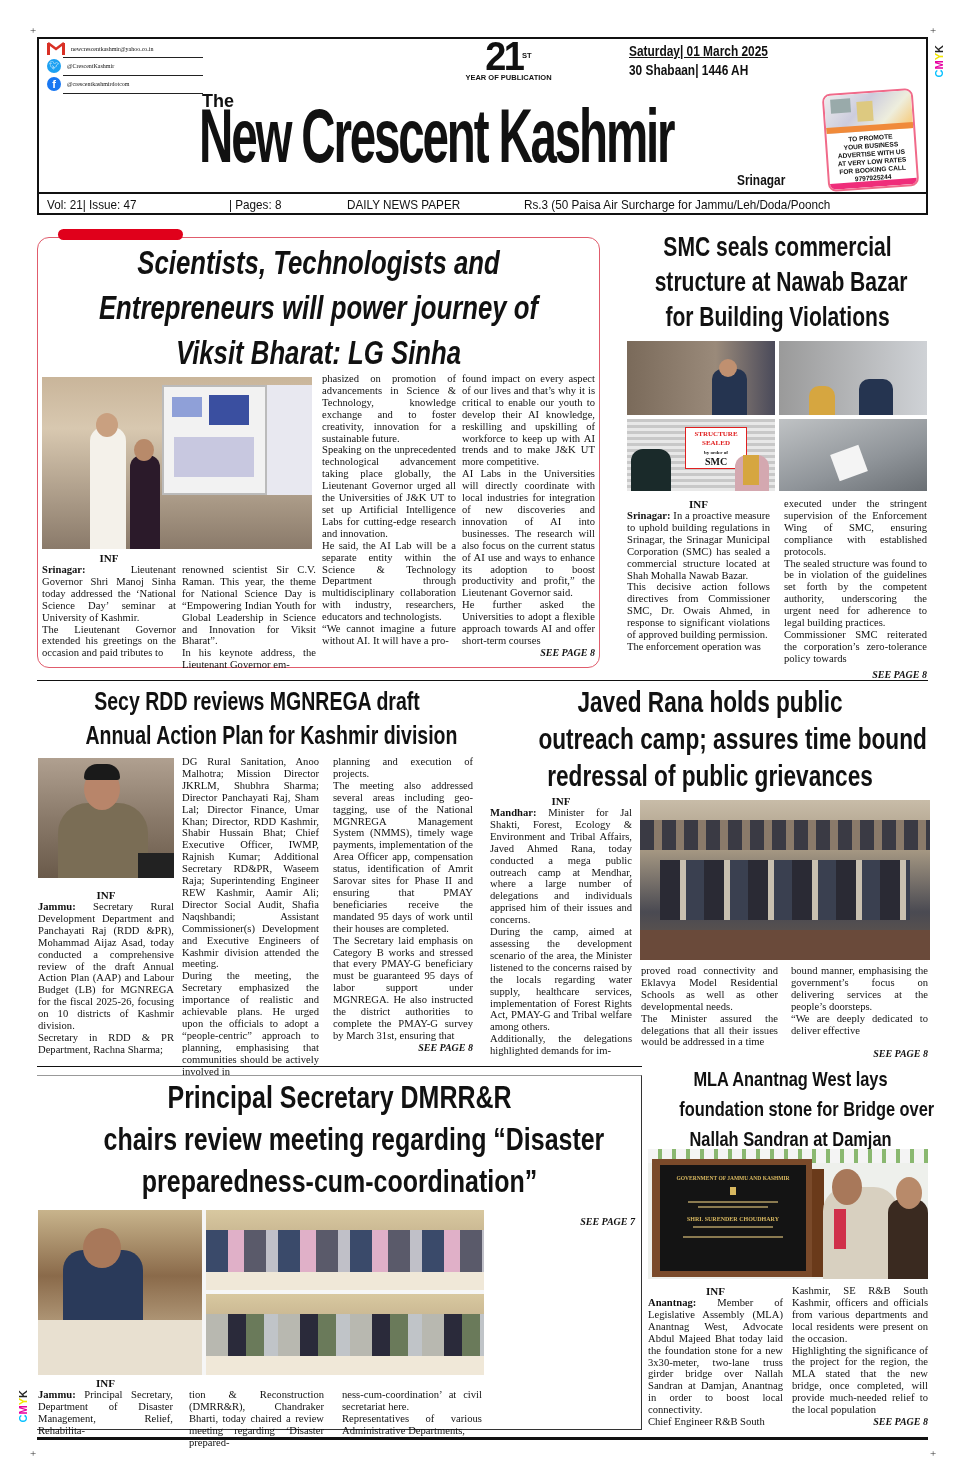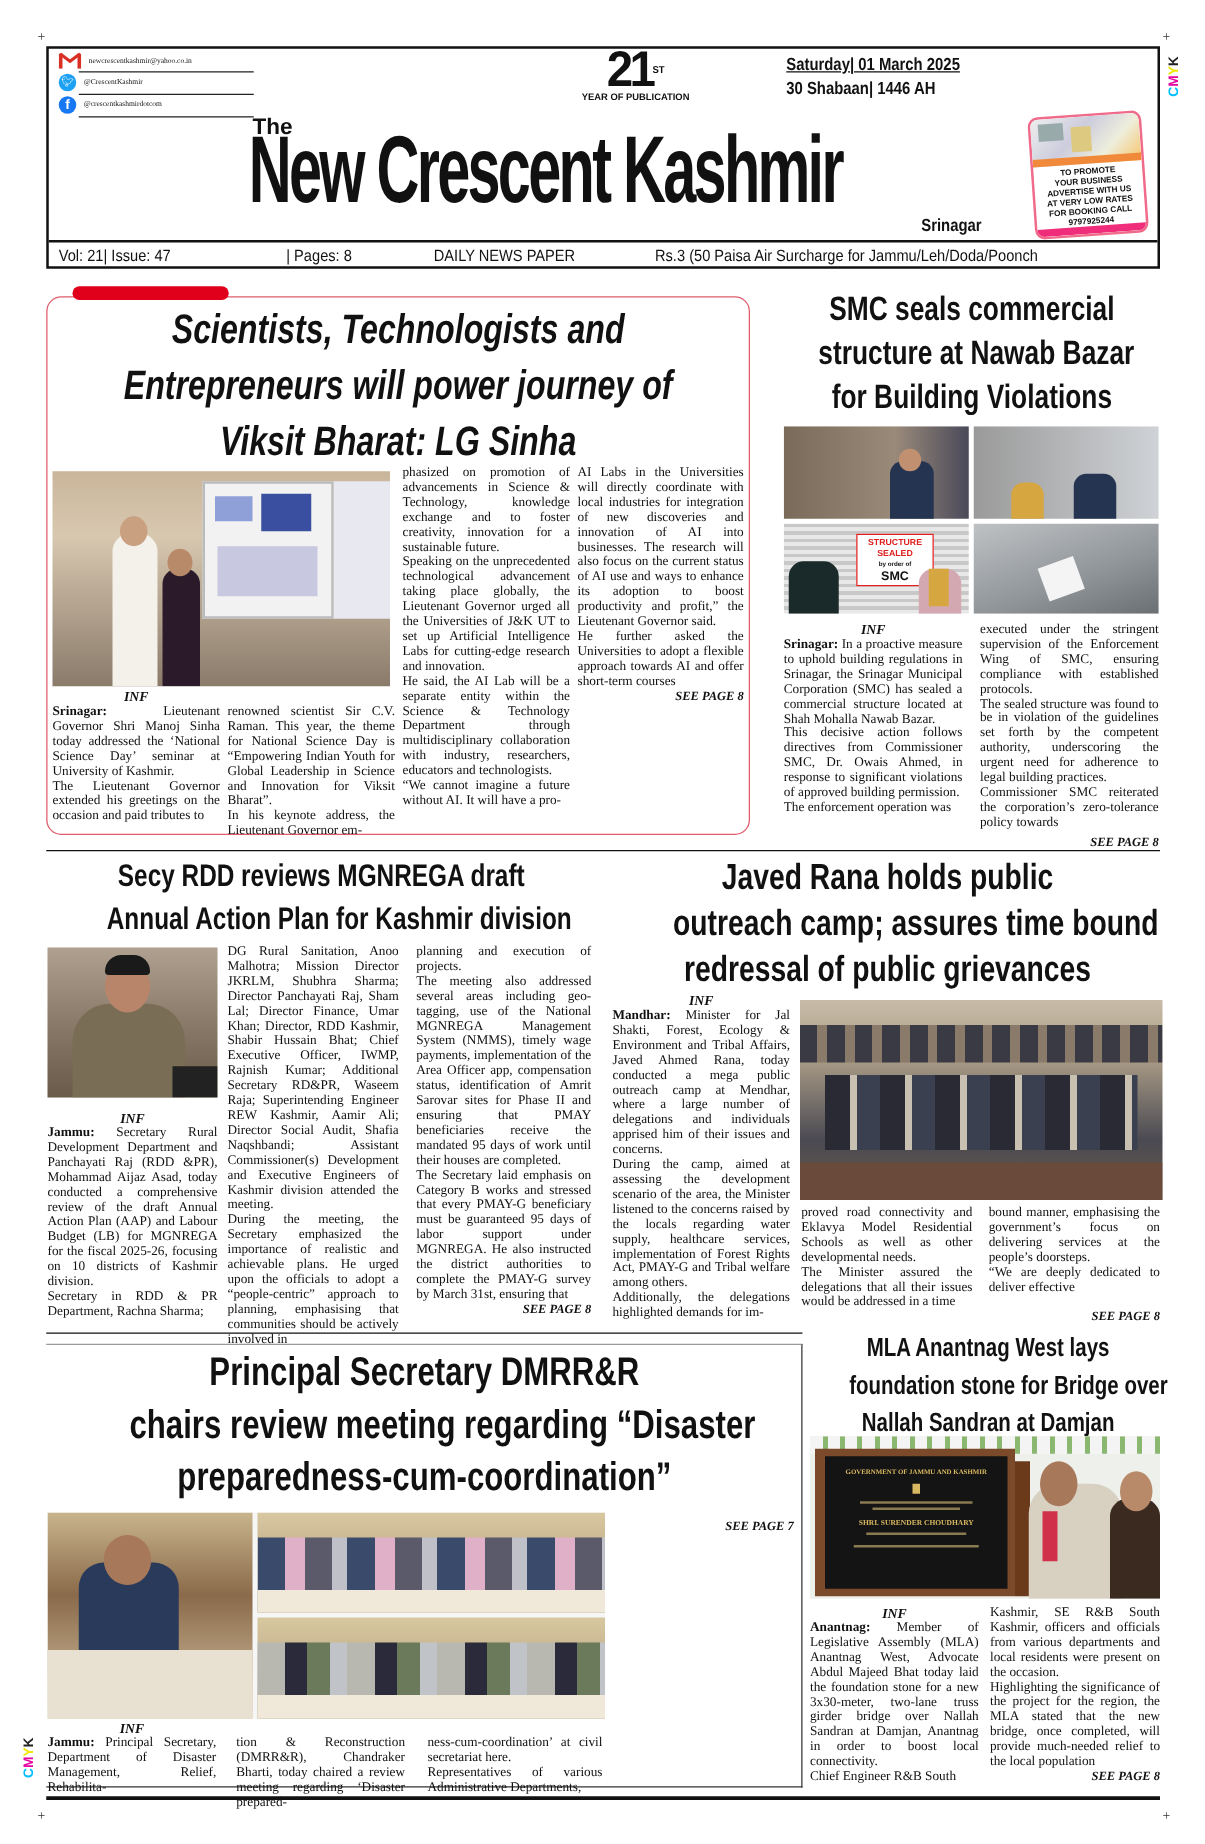--- a/index.html
+++ b/index.html
@@ -1,21 +1,21 @@
 <!DOCTYPE html>
 <html><head>
 <meta charset="utf-8">
 <style>
 *{box-sizing:border-box;margin:0;padding:0;}
 html,body{width:964px;height:1475px;background:#fff;overflow:hidden;}
 body{position:relative;font-family:"Liberation Serif",serif;color:#111;}
 .abs{position:absolute;}
 .body-text{font-size:10.6px;line-height:11.9px;text-align:justify;hyphens:auto;}
 .body-text p{margin:0;}
-.inf{font-style:italic;font-weight:bold;text-align:center;font-size:11px;line-height:12px;}
+.inf{font-weight:bold;text-align:center;font-size:11px;line-height:12px;}
 .dateline{font-weight:bold;}
 .seepage{font-style:italic;font-weight:bold;font-size:10px;text-align:right;}
 .photo{position:absolute;overflow:hidden;}
 .reg{position:absolute;font-size:11px;color:#333;line-height:11px;}
 
 #masthead{left:37px;top:37px;width:891px;height:178px;border:2px solid #111;}
 .social-row{position:absolute;left:8px;display:flex;align-items:center;gap:6px;font-size:6px;}
 .social-line{position:absolute;left:24px;width:140px;height:1px;background:#222;}
 .title-main{position:absolute;left:160px;top:62px;font-size:66px;font-family:"Liberation Sans",sans-serif;font-weight:bold;letter-spacing:-3px;transform:scaleX(0.72) scaleY(1.15);transform-origin:left top;white-space:nowrap;line-height:60px;}
 .infobar{position:absolute;left:0;right:0;top:153px;height:23px;border-top:2px solid #111;display:flex;align-items:center;font-family:"Liberation Sans",sans-serif;font-size:13px;white-space:nowrap;}
@@ -134,41 +134,42 @@
   <p>renowned scientist Sir C.V. Raman. This year, the theme for National Science Day is “Empowering Indian Youth for Global Leadership in Science and Innovation for Viksit Bharat”.</p>
   <p>In his keynote address, the Lieutenant Governor em-</p>
 </div>
 <div class="col body-text" style="left:322px;top:373px;width:134px;">
   <p>phasized on promotion of advancements in Science &amp; Technology, knowledge exchange and to foster creativity, innovation for a sustainable future.</p>
   <p>Speaking on the unprecedented technological advancement taking place globally, the Lieutenant Governor urged all the Universities of J&amp;K UT to set up Artificial Intelligence Labs for cutting-edge research and innovation.</p>
   <p>He said, the AI Lab will be a separate entity within the Science &amp; Technology Department through multidisciplinary collaboration with industry, researchers, educators and technologists.</p>
   <p>“We cannot imagine a future without AI. It will have a pro-</p>
 </div>
 <div class="col body-text" style="left:462px;top:373px;width:133px;">
+  <p>found impact on every aspect of our lives and that’s why it is critical to enable our youth to develop their AI knowledge, reskilling and upskilling of workforce to keep up with AI trends and to make J&amp;K UT more competitive.</p>
   <p>AI Labs in the Universities will directly coordinate with local industries for integration of new discoveries and innovation of AI into businesses. The research will also focus on the current status of AI use and ways to enhance its adoption to boost productivity and profit,” the Lieutenant Governor said.</p>
   <p>He further asked the Universities to adopt a flexible approach towards AI and offer short-term courses</p>
   <div class="seepage">SEE PAGE 8</div>
 </div>
 
 <div class="hl" style="left:620px;top:230px;width:315px;font-size:27px;line-height:35px;">
   <span>SMC seals commercial</span>
   <span>structure at Nawab Bazar</span>
   <span>for Building Violations</span>
 </div>
 <div class="photo" style="left:627px;top:341px;width:300px;height:150px;background:#fff;">
   <div style="position:absolute;left:0;top:0;width:148px;height:74px;background:linear-gradient(90deg,#7a6a5a,#9a8a7a 60%,#4a4a5a);">
     <div style="position:absolute;left:85px;top:28px;width:35px;height:46px;background:#253450;border-radius:10px 10px 0 0;"></div>
     <div style="position:absolute;left:92px;top:18px;width:18px;height:18px;background:#c09070;border-radius:50%;"></div>
   </div>
   <div style="position:absolute;left:152px;top:0;width:148px;height:74px;background:linear-gradient(90deg,#9a9a9a,#cfd2d6);">
     <div style="position:absolute;left:30px;top:45px;width:26px;height:29px;background:#d6a640;border-radius:10px 10px 0 0;"></div>
     <div style="position:absolute;left:80px;top:38px;width:34px;height:36px;background:#253450;border-radius:10px 10px 0 0;"></div>
   </div>
   <div style="position:absolute;left:0;top:78px;width:148px;height:72px;background:repeating-linear-gradient(180deg,#c8c8c8 0 3px,#e8e8e8 3px 6px);">
-    <div style="position:absolute;left:58px;top:8px;width:62px;height:42px;background:#fff;border:1.5px solid #e02020;text-align:center;font-family:Liberation Sans, sans-serif;font-weight:bold;line-height:9px;padding-top:2px;">
+    <div style="position:absolute;left:58px;top:8px;width:62px;height:42px;background:#fff;border:1.5px solid #e02020;text-align:center;font-family:Liberation Serif, serif;font-weight:bold;line-height:9px;padding-top:2px;">
       <div style="color:#e02020;font-size:7px;">STRUCTURE</div>
       <div style="color:#e02020;font-size:7px;">SEALED</div>
       <div style="color:#111;font-size:5px;">by order of</div>
       <div style="color:#111;font-size:10px;">SMC</div>
     </div>
     <div style="position:absolute;left:4px;top:30px;width:40px;height:42px;background:#1a2a2a;border-radius:12px 12px 0 0;"></div>
     <div style="position:absolute;left:108px;top:36px;width:34px;height:36px;background:#d4a8b0;border-radius:12px 12px 0 0;"></div>
     <div style="position:absolute;left:116px;top:36px;width:16px;height:30px;background:#d6a640;"></div>
   </div>
   <div style="position:absolute;left:152px;top:78px;width:148px;height:72px;background:linear-gradient(160deg,#bfc2c4,#8f9499 60%,#6a6f74);">

